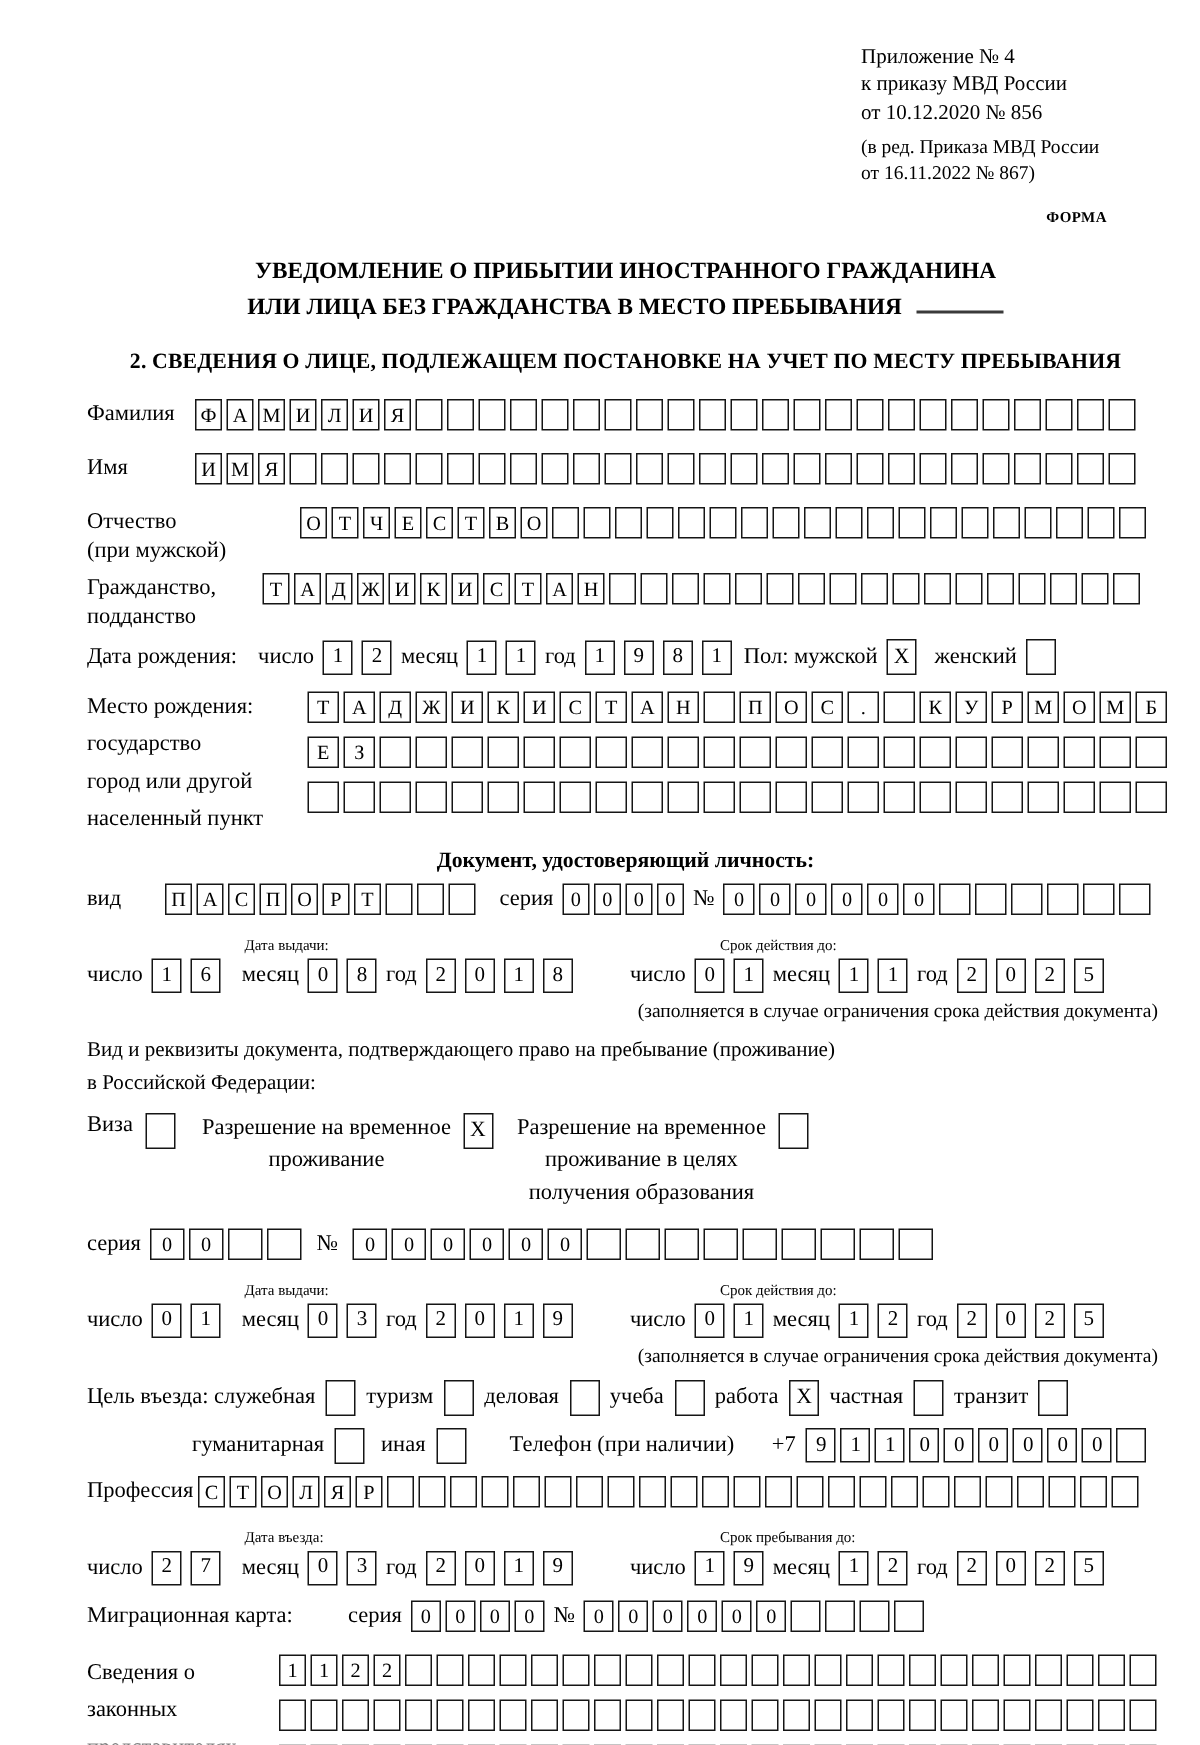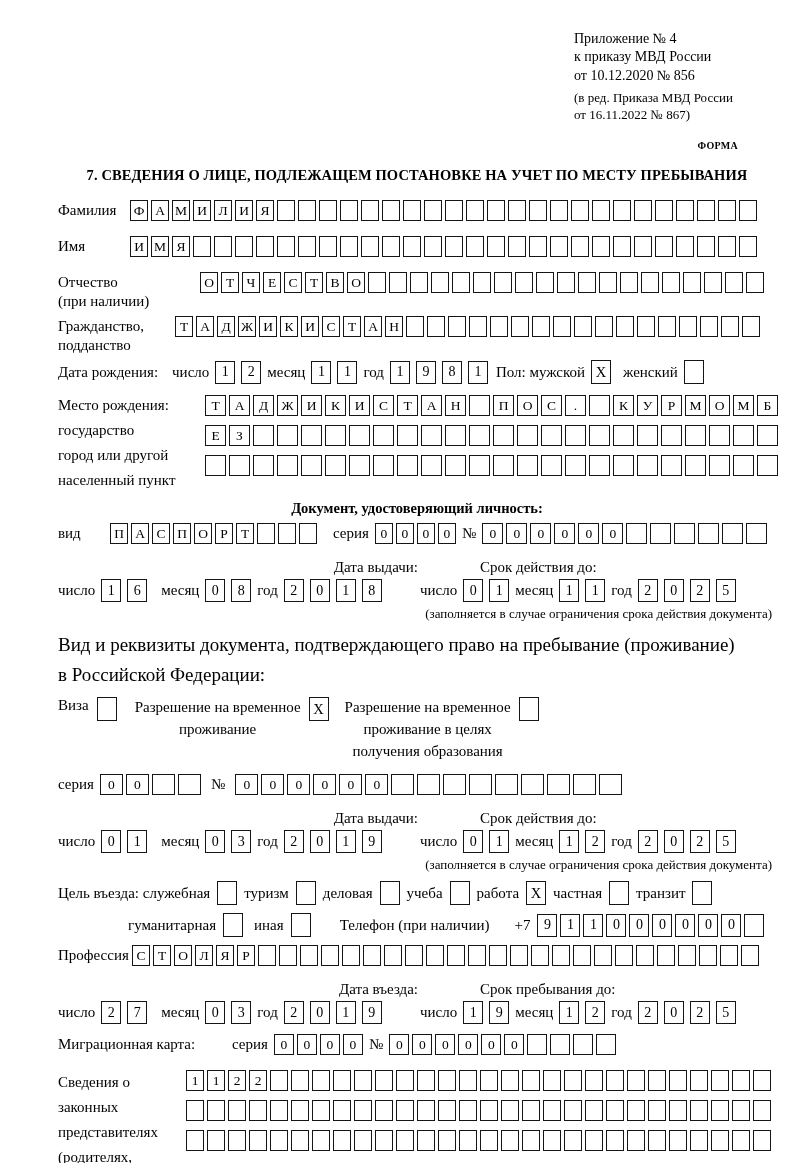--- a/index.html
+++ b/index.html
@@ -38,29 +38,29 @@
   }
   .lbl{flex:none;}
   .preline{white-space:pre-line;}
   .w70{width:72px;}
   .w140{width:142px;}
   .w117{width:117px;}
   .gap6{gap:6px;}
   .sub{margin:-2px 0 6px 0;font-size:15px;}
 
   
-  .dateheads{display:flex;font-size:15px;margin:4px 0 3px 0;text-align:right;}
+  .dateheads{display:flex;font-size:10px;margin:4px 0 3px 0;}
   .dateheads .h1{width:360px;box-sizing:border-box;padding-left:105px;}
   .dateheads .h2{padding-left:62px;}
   .daterow{display:flex;align-items:center;margin-bottom:4px;}
   .daterow .left{width:360px;box-sizing:border-box;display:flex;align-items:center;gap:6px;}
   .daterow .right{display:flex;align-items:center;gap:6px;padding-left:2px;}
   .note-r{font-size:13px;text-align:right;margin:0 4px 8px 0;}
 
-  .para{font-size:19px;line-height:1.55;}
+  .para{font-size:14px;line-height:1.55;}
 
   
   .cbrow{display:flex;align-items:flex-start;margin:8px 0 12px 0;gap:10px;font-size:15px;}
   .cbrow .opt{display:flex;align-items:flex-start;gap:8px;}
   .cbrow .ctr{text-align:center;line-height:1.45;}
 
   
   .blk{display:flex;align-items:flex-start;margin-bottom:7px;}
   .blk .lblcol{flex:none;line-height:25px;font-size:15px;}
   .blk .cellcol{display:flex;flex-direction:column;gap:9px;}
@@ -78,21 +78,25 @@
     <div>Приложение № 4</div>
     <div>к приказу МВД России</div>
     <div>от 10.12.2020 № 856</div>
     <div class="note">
       <div>(в ред. Приказа МВД России</div>
       <div>от 16.11.2022 № 867)</div>
     </div>
   </div>
   <div class="forma">ФОРМА</div>
 
-  <div class="sec1">7. СВЕДЕНИЯ О ЛИЦЕ, ПОДЛЕЖАЩЕМ ПОСТАНОВКЕ НА УЧЕТ ПО МЕСТУ ПРЕБЫВАНИЯ</div>
+  <div class="title">
+    <div>УВЕДОМЛЕНИЕ О ПРИБЫТИИ ИНОСТРАННОГО ГРАЖДАНИНА</div>
+    <div><span>ИЛИ ЛИЦА БЕЗ ГРАЖДАНСТВА В МЕСТО ПРЕБЫВАНИЯ</span><span class="u"></span></div>
+  </div>
+  <div class="sec1">2. СВЕДЕНИЯ О ЛИЦЕ, ПОДЛЕЖАЩЕМ ПОСТАНОВКЕ НА УЧЕТ ПО МЕСТУ ПРЕБЫВАНИЯ</div>
 
   <div class="formbody">
 
     <div class="row">
       <span class="lbl w70">Фамилия</span>
       <span class="cells">
           <span class="cell">Ф</span>
           <span class="cell">А</span>
           <span class="cell">М</span>
           <span class="cell">И</span>
@@ -185,21 +189,21 @@
           <span class="cell"></span>
           <span class="cell"></span>
           <span class="cell"></span>
           <span class="cell"></span>
           <span class="cell"></span>
           <span class="cell"></span>
           <span class="cell"></span>
           <span class="cell"></span>
         </span>
     </div>
-    <div class="sub">(при наличии)</div>
+    <div class="sub">(при мужской)</div>
 
     <div class="row" style="margin-bottom:2px;">
       <span class="lbl w117">Гражданство,</span>
       <span class="cells">
           <span class="cell">Т</span>
           <span class="cell">А</span>
           <span class="cell">Д</span>
           <span class="cell">Ж</span>
           <span class="cell">И</span>
           <span class="cell">К</span>

